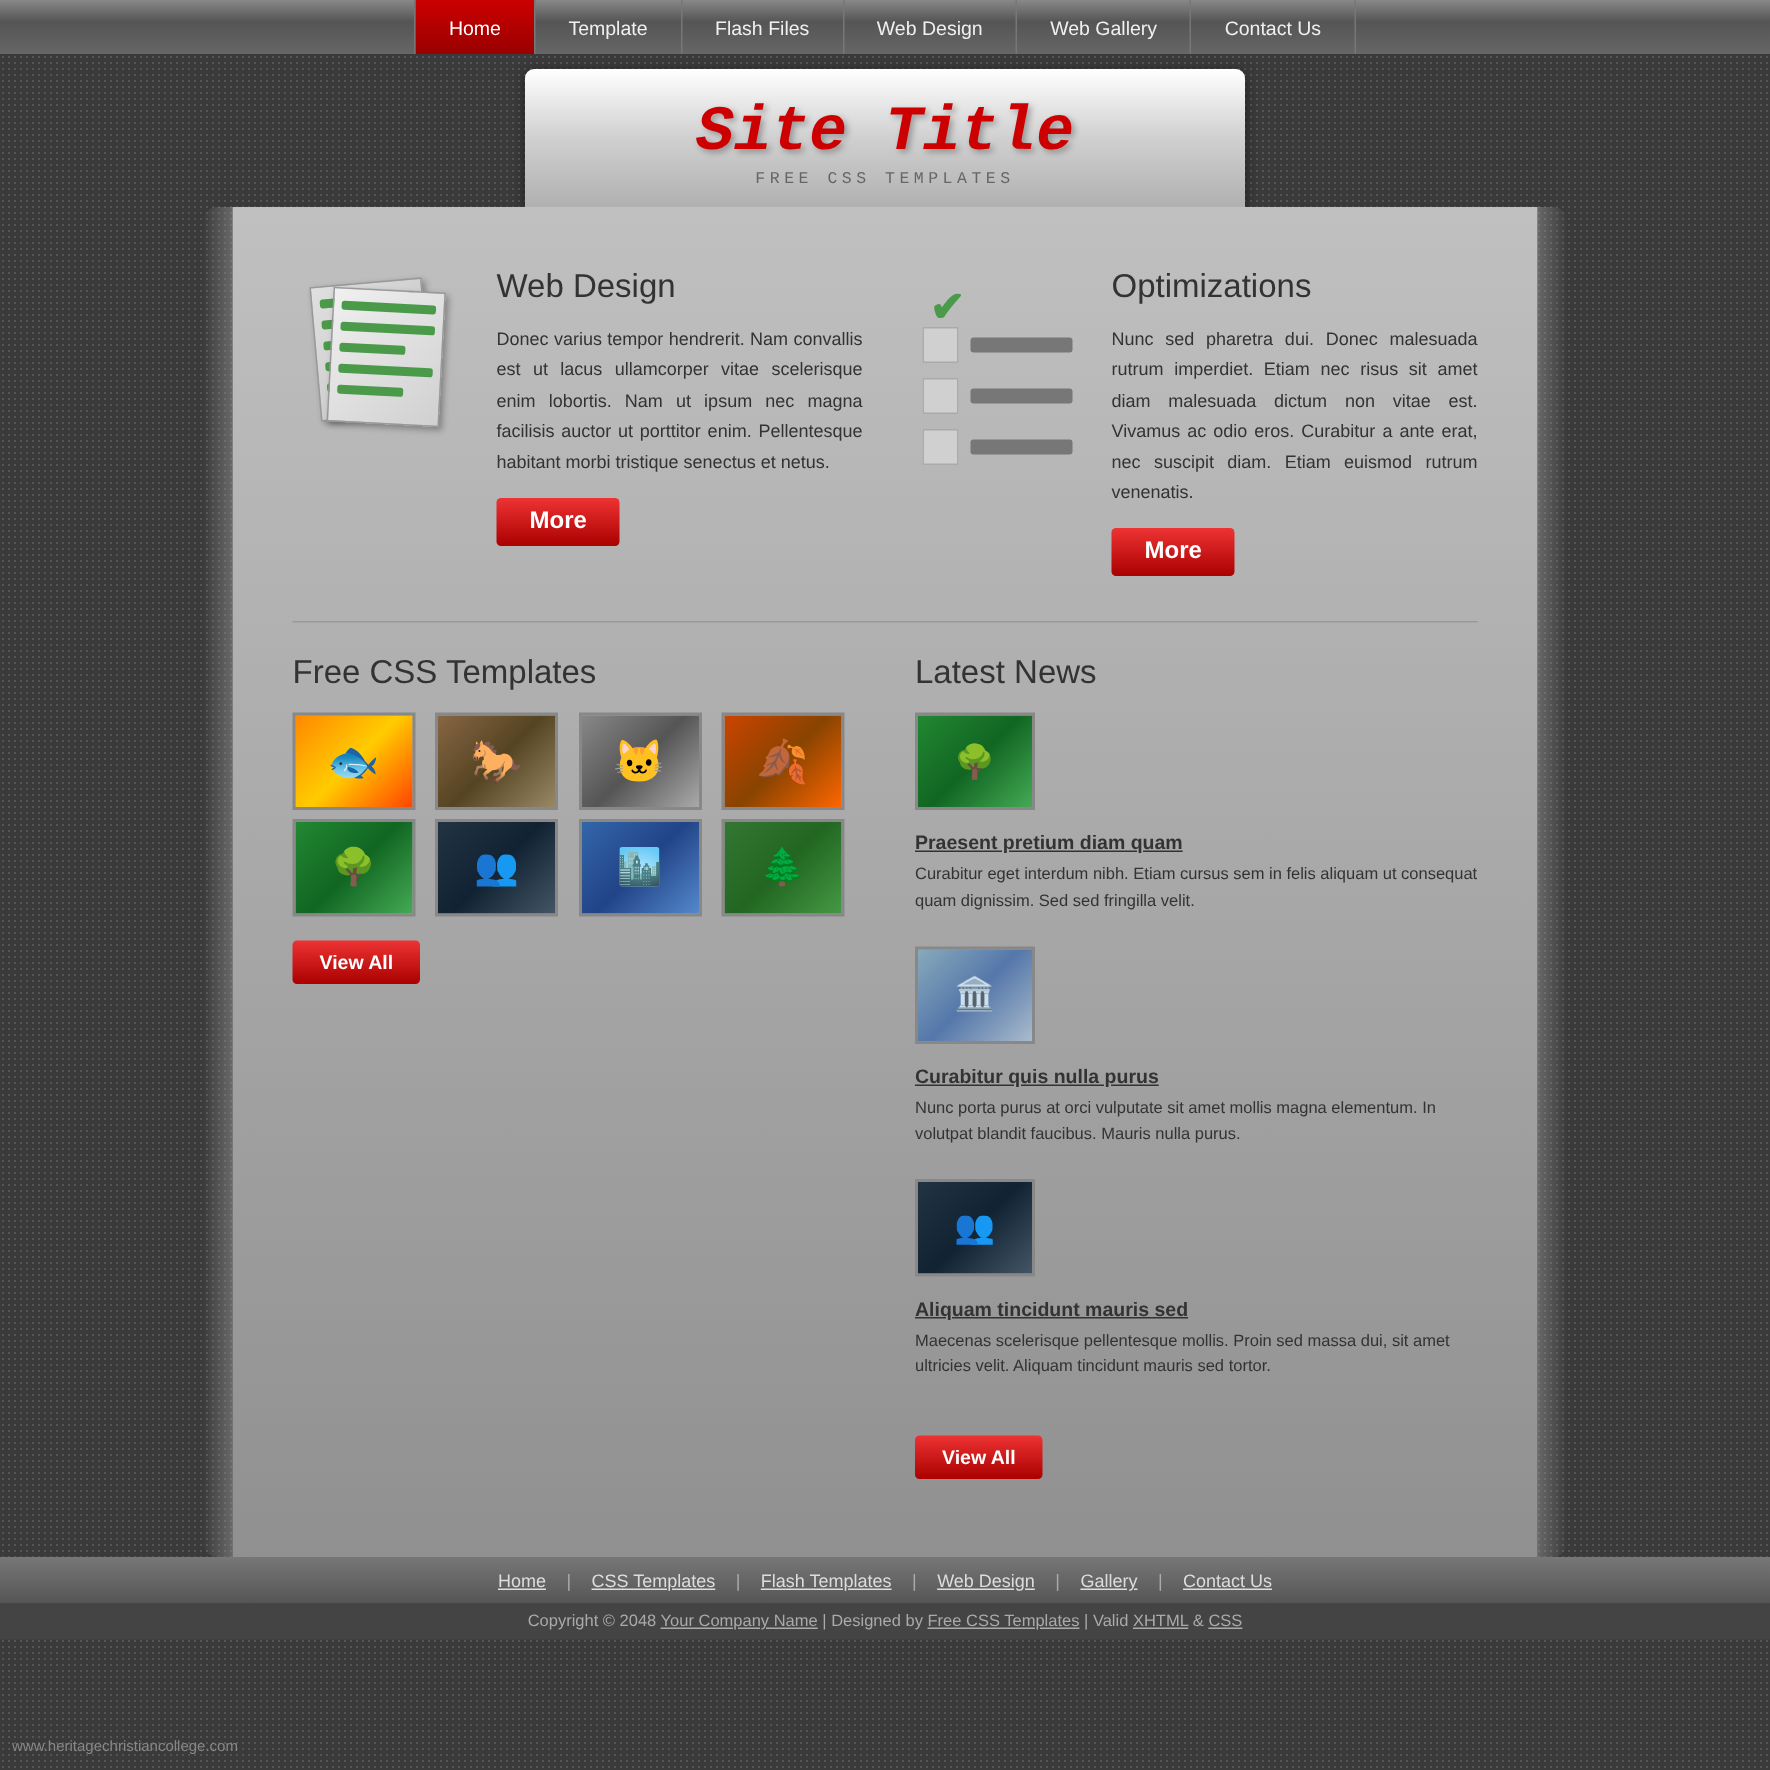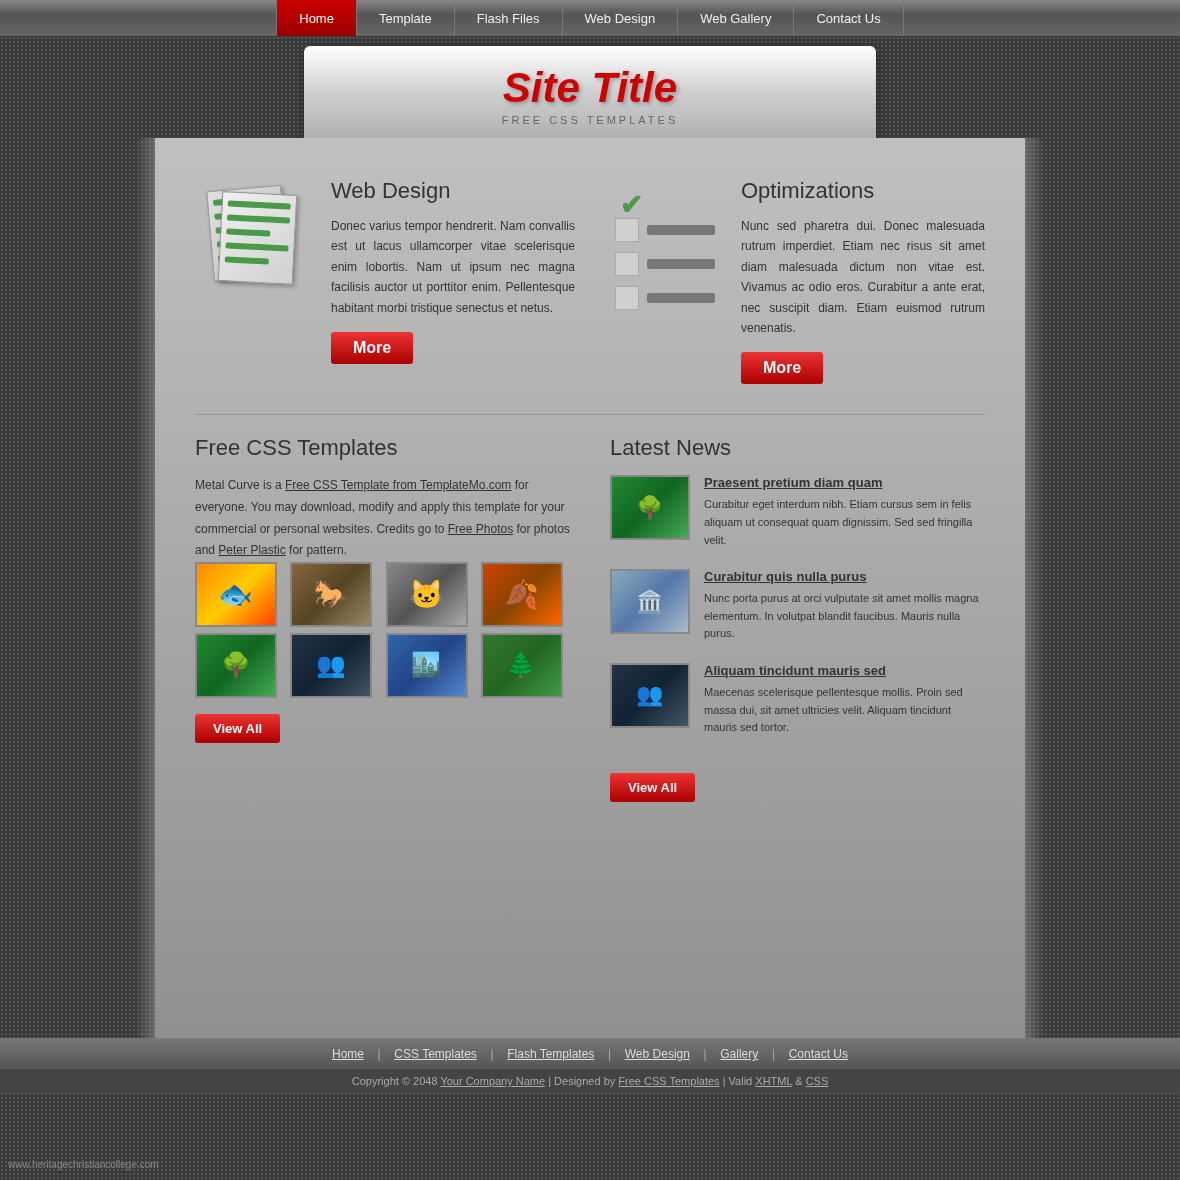--- a/index.html
+++ b/index.html
@@ -49,25 +49,26 @@
 
     
     .logo-container {
       display: flex;
       justify-content: center;
       margin-top: 10px;
     }
     .logo-box {
       background: linear-gradient(180deg, #ffffff 0%, #d0d0d0 50%, #b0b0b0 100%);
       border-radius: 6px 6px 0 0;
-      width: 572px;
+      width: 480px;
       padding: 18px 30px 12px;
       text-align: center;
       box-shadow: 0 2px 8px rgba(0,0,0,0.5);
       position: relative;
+      font-family: Liberation Mono, monospace;
     }
     .logo-title {
       font-size: 42px;
       font-weight: bold;
       color: #cc0000;
       text-shadow: 2px 2px 4px rgba(0,0,0,0.3);
       font-style: italic;
     }
     .logo-subtitle {
       font-size: 11px;
@@ -290,20 +291,21 @@
       margin-top: 16px;
       cursor: pointer;
       border: none;
     }
 
     
     .news-item {
       display: flex;
       gap: 14px;
       margin-bottom: 20px;
+      flex-direction: column;
     }
     .news-thumb {
       width: 80px;
       height: 65px;
       flex-shrink: 0;
       border: 2px solid #888;
     }
     .news-thumb-park { background: linear-gradient(135deg, #228833, #116622, #44aa55); }
     .news-thumb-people { background: linear-gradient(135deg, #223344, #112233, #445566); }
     .news-thumb-building { background: linear-gradient(135deg, #88aabb, #5577aa, #aabbcc); }
@@ -431,23 +433,20 @@
       </div>
 
     </div>
 
     <hr class="divider">
 
     <div class="bottom-section">
 
       <div class="left-col">
         <h2 class="section-title">Free CSS Templates</h2>
-        <p class="free-css-text">
-          Metal Curve is a <a>Free CSS Template from TemplateMo.com</a> for everyone. You may download, modify and apply this template for your commercial or personal websites. Credits go to <a>Free Photos</a> for photos and <a>Peter Plastic</a> for pattern.
-        </p>
 
         <div class="projects-grid">
           <div class="project-thumb thumb-fish"></div>
           <div class="project-thumb thumb-horse"></div>
           <div class="project-thumb thumb-cat"></div>
           <div class="project-thumb thumb-leaf"></div>
           <div class="project-thumb thumb-park"></div>
           <div class="project-thumb thumb-shadow"></div>
           <div class="project-thumb thumb-water"></div>
           <div class="project-thumb thumb-forest"></div>

